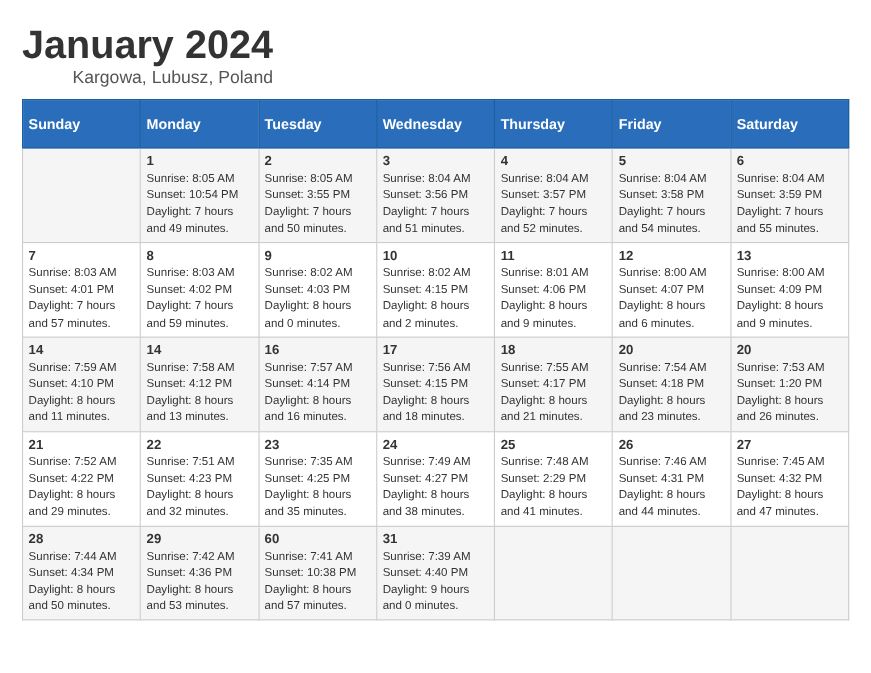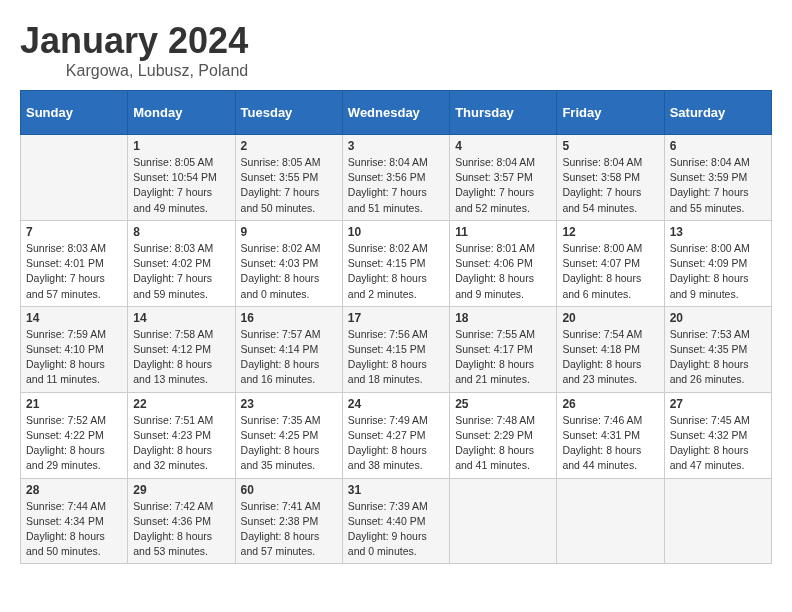--- a/index.html
+++ b/index.html
@@ -185,21 +185,21 @@
         <td>
           <span class="day-number">18</span>
           <div class="day-info"><span>Sunrise: 7:55 AM</span><br><span>Sunset: 4:17 PM</span><br><span>Daylight: 8 hours</span><br><span>and 21 minutes.</span></div>
         </td>
         <td>
           <span class="day-number">20</span>
           <div class="day-info"><span>Sunrise: 7:54 AM</span><br><span>Sunset: 4:18 PM</span><br><span>Daylight: 8 hours</span><br><span>and 23 minutes.</span></div>
         </td>
         <td>
           <span class="day-number">20</span>
-          <div class="day-info"><span>Sunrise: 7:53 AM</span><br><span>Sunset: 4:35 PM</span><br><span>Daylight: 8 hours</span><br><span>and 26 minutes.</span></div>
+          <div class="day-info"><span>Sunrise: 7:53 AM</span><br><span>Sunset: 1:20 PM</span><br><span>Daylight: 8 hours</span><br><span>and 26 minutes.</span></div>
         </td>
       </tr>
       <tr>
         <td>
           <span class="day-number">21</span>
           <div class="day-info"><span>Sunrise: 7:52 AM</span><br><span>Sunset: 4:22 PM</span><br><span>Daylight: 8 hours</span><br><span>and 29 minutes.</span></div>
         </td>
         <td>
           <span class="day-number">22</span>
           <div class="day-info"><span>Sunrise: 7:51 AM</span><br><span>Sunset: 4:23 PM</span><br><span>Daylight: 8 hours</span><br><span>and 32 minutes.</span></div>
@@ -229,21 +229,21 @@
         <td>
           <span class="day-number">28</span>
           <div class="day-info"><span>Sunrise: 7:44 AM</span><br><span>Sunset: 4:34 PM</span><br><span>Daylight: 8 hours</span><br><span>and 50 minutes.</span></div>
         </td>
         <td>
           <span class="day-number">29</span>
           <div class="day-info"><span>Sunrise: 7:42 AM</span><br><span>Sunset: 4:36 PM</span><br><span>Daylight: 8 hours</span><br><span>and 53 minutes.</span></div>
         </td>
         <td>
           <span class="day-number">60</span>
-          <div class="day-info"><span>Sunrise: 7:41 AM</span><br><span>Sunset: 2:38 PM</span><br><span>Daylight: 8 hours</span><br><span>and 57 minutes.</span></div>
+          <div class="day-info"><span>Sunrise: 7:41 AM</span><br><span>Sunset: 10:38 PM</span><br><span>Daylight: 8 hours</span><br><span>and 57 minutes.</span></div>
         </td>
         <td>
           <span class="day-number">31</span>
           <div class="day-info"><span>Sunrise: 7:39 AM</span><br><span>Sunset: 4:40 PM</span><br><span>Daylight: 9 hours</span><br><span>and 0 minutes.</span></div>
         </td>
         <td></td>
         <td></td>
         <td></td>
       </tr>
     </tbody>

